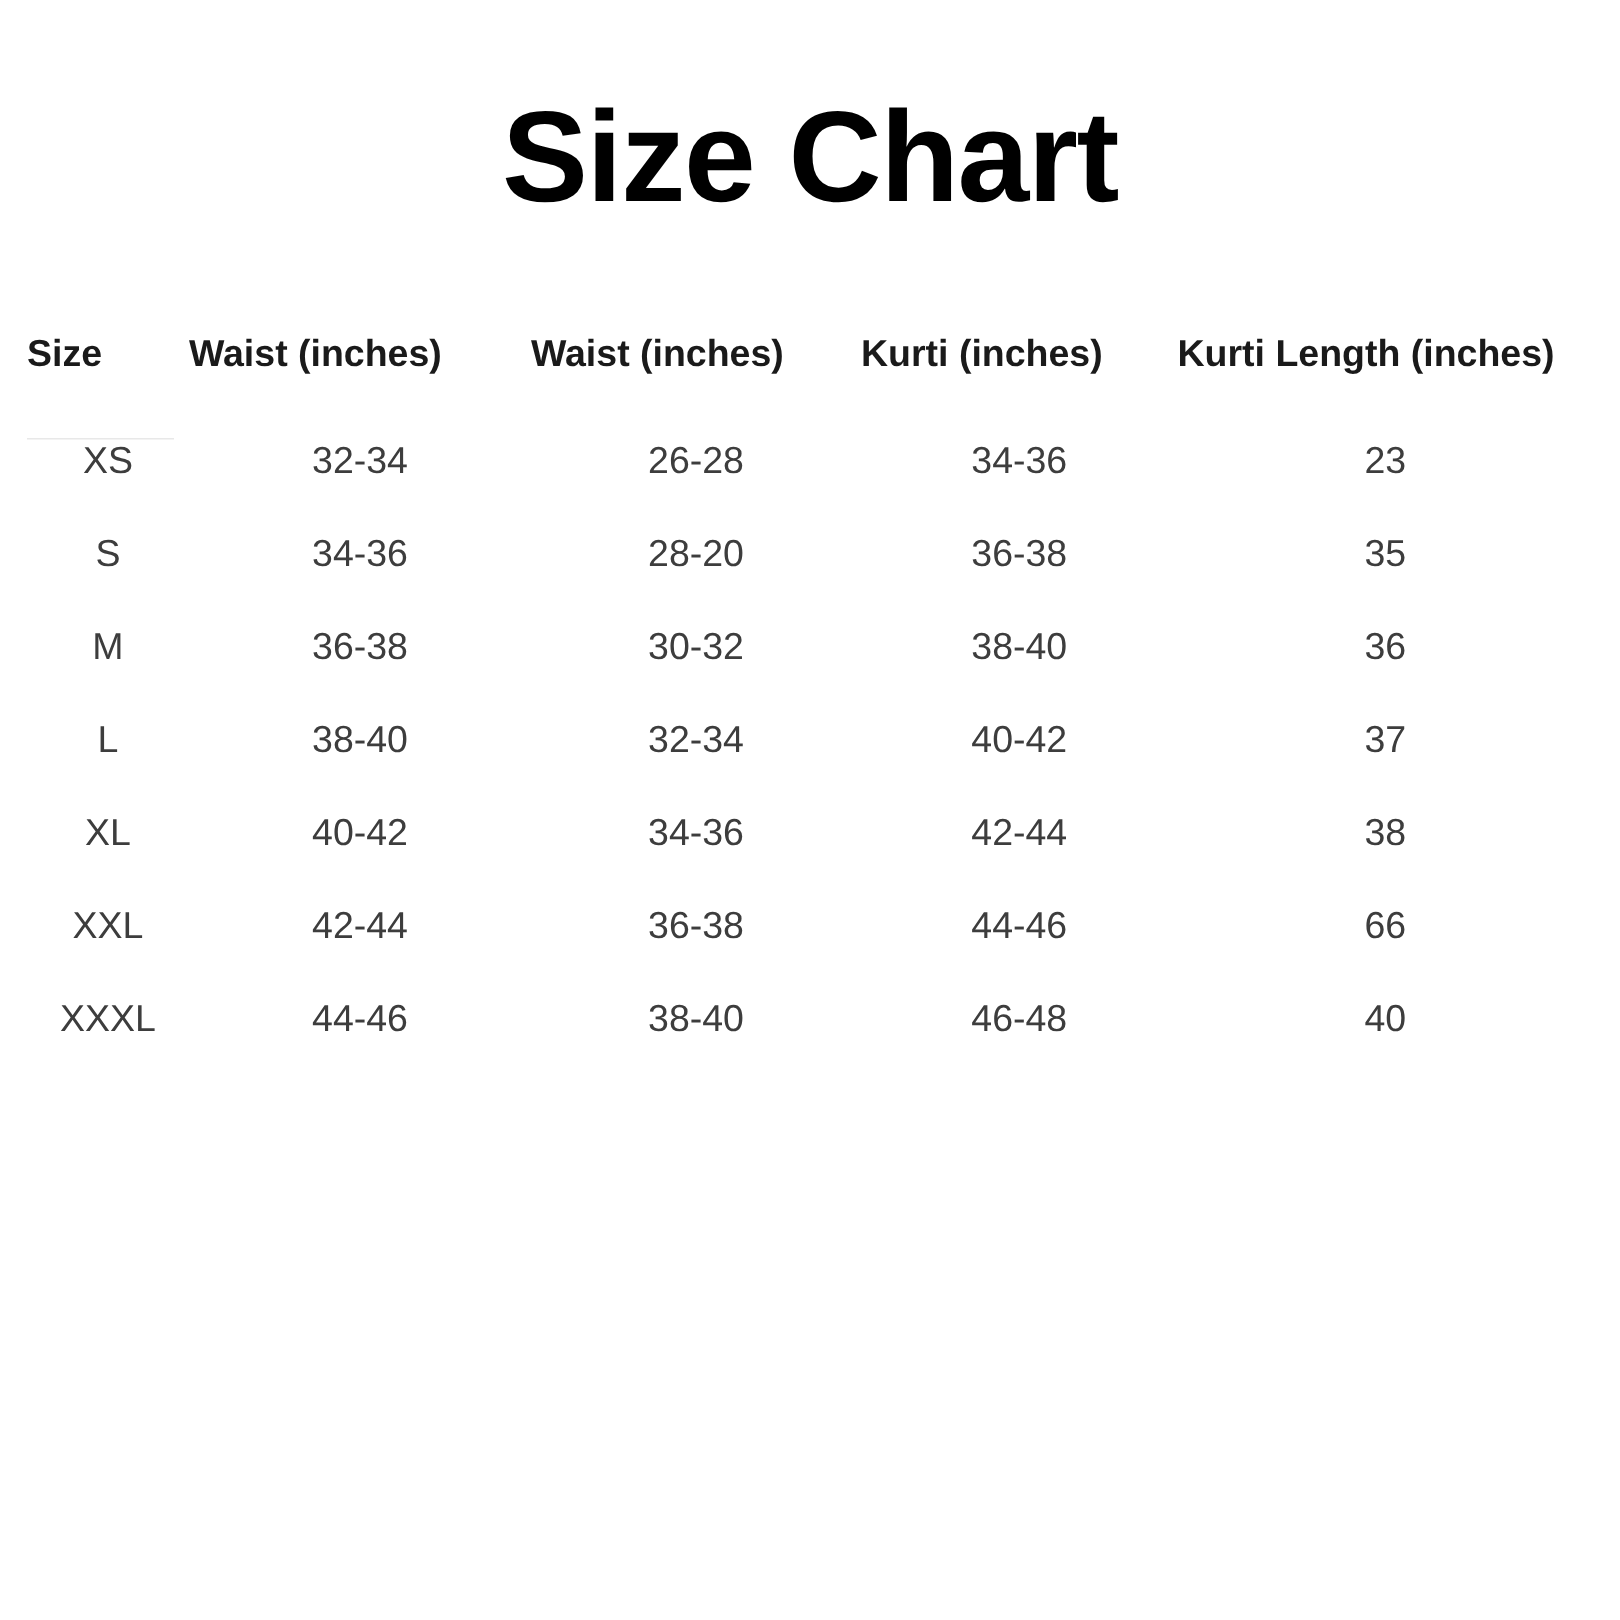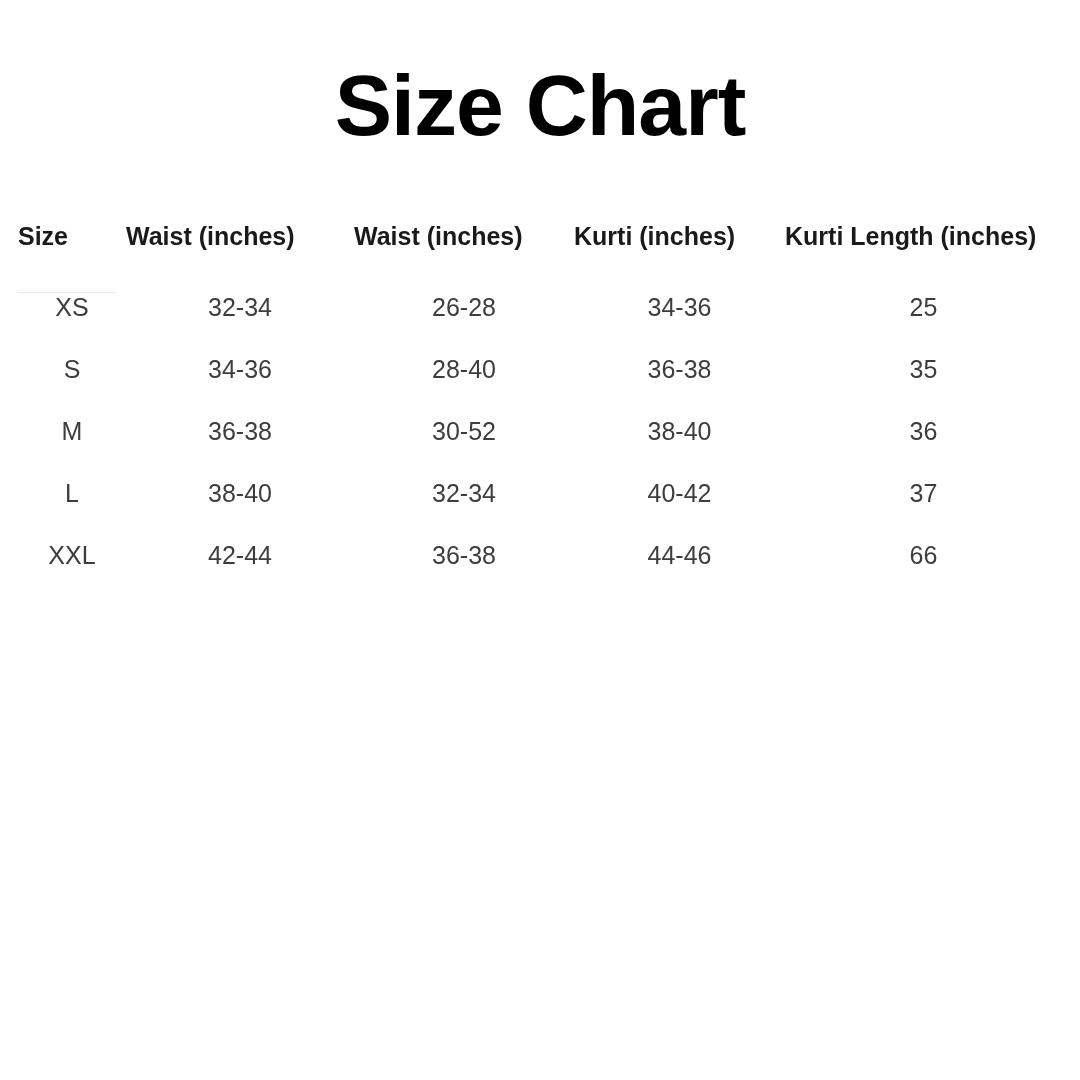--- a/index.html
+++ b/index.html
@@ -98,47 +98,61 @@
           <th>Kurti (inches)</th>
           <th>Kurti Length (inches)</th>
         </tr>
       </thead>
       <tbody>
         <tr>
           <td>XS</td>
           <td>32-34</td>
           <td>26-28</td>
           <td>34-36</td>
-          <td>25</td>
+          <td>23</td>
         </tr>
         <tr>
           <td>S</td>
           <td>34-36</td>
-          <td>28-40</td>
+          <td>28-20</td>
           <td>36-38</td>
           <td>35</td>
         </tr>
         <tr>
           <td>M</td>
           <td>36-38</td>
-          <td>30-52</td>
+          <td>30-32</td>
           <td>38-40</td>
           <td>36</td>
         </tr>
         <tr>
           <td>L</td>
           <td>38-40</td>
           <td>32-34</td>
           <td>40-42</td>
           <td>37</td>
         </tr>
         <tr>
+          <td>XL</td>
+          <td>40-42</td>
+          <td>34-36</td>
+          <td>42-44</td>
+          <td>38</td>
+        </tr>
+        <tr>
           <td>XXL</td>
           <td>42-44</td>
           <td>36-38</td>
           <td>44-46</td>
           <td>66</td>
+        </tr>
+        <tr>
+          <td>XXXL</td>
+          <td>44-46</td>
+          <td>38-40</td>
+          <td>46-48</td>
+          <td>40</td>
         </tr>
       </tbody>
     </table>
   </div>
 
 </div>
 
 </body></html>

